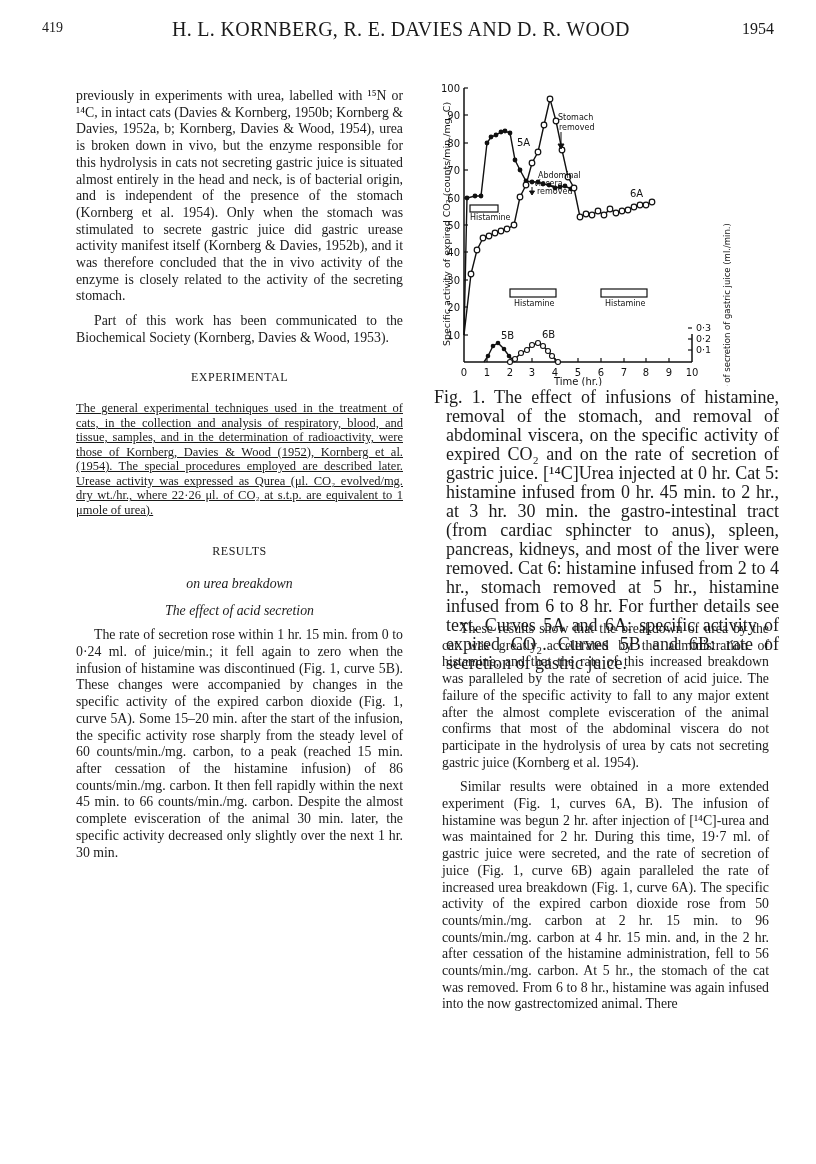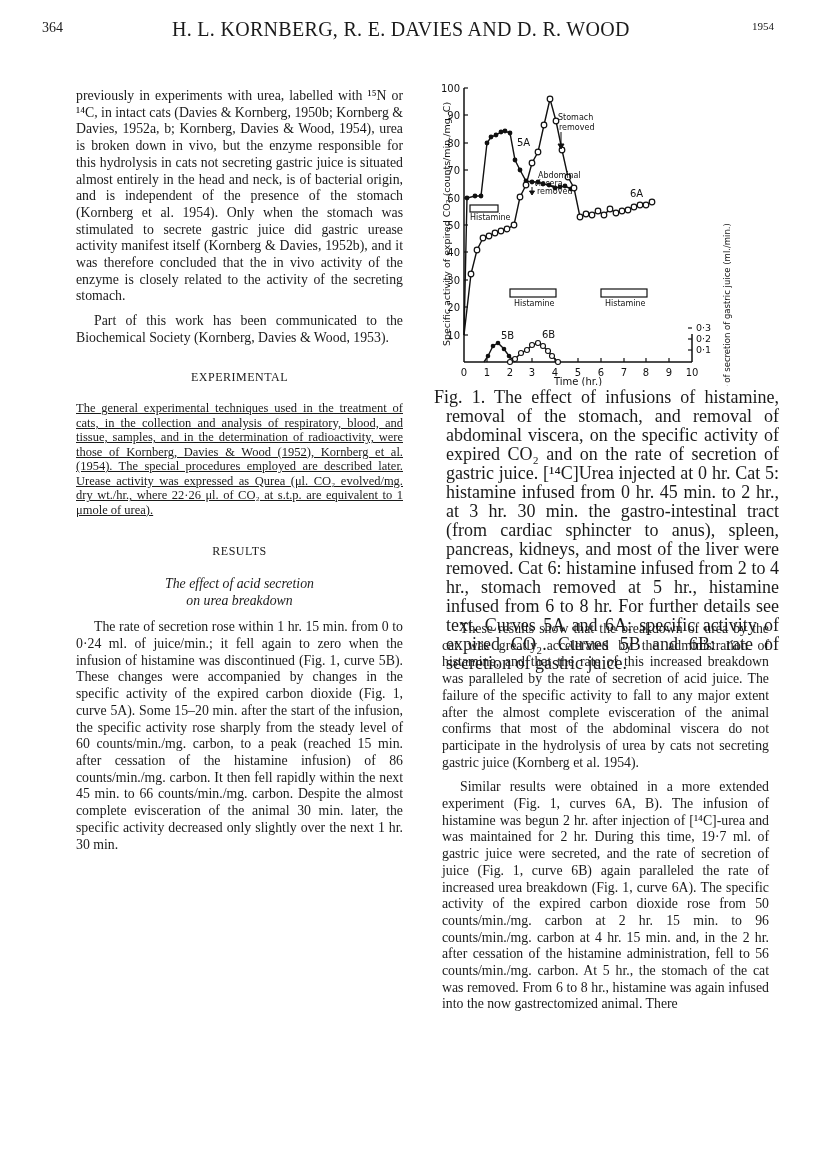--- a/index.html
+++ b/index.html
@@ -2,54 +2,54 @@
 <html><head>
 <meta charset="utf-8">
 <style>
   html, body { margin: 0; padding: 0; background: #ffffff; }
   body { width: 816px; height: 1164px; position: relative; overflow: hidden;
          font-family: "DejaVu Serif", "Liberation Serif", serif; color: #1a1a1a; }
   .header { position: absolute; top: 18px; left: 42px; width: 732px; height: 22px;
             font-family: "Liberation Serif", serif; }
   .header .pg { position: absolute; left: 0; top: 2px; font-size: 14px; }
   .header .authors { position: absolute; left: 130px; top: 0; font-size: 20px; letter-spacing: 0.3px; }
-  .header .year { position: absolute; right: 0; top: 2px; font-size: 11px; margin-left: 31px; }
+  .header .year { position: absolute; right: 0; top: 2px; font-size: 16px; margin-left: 31px; }
   .col { position: absolute; font-family: "Liberation Serif", serif; font-size: 13.8px;
          line-height: 16.7px; text-align: justify; }
   .col-left { left: 68px; top: 80px; width: 343px; }
   .col-right { left: 434px; top: 490px; width: 343px; }
   .col p { margin: 8px; }
   .col p.indent { text-indent: 18px; }
   .heading { text-align: center !important; font-size: 12px; letter-spacing: 0.5px; margin: 22px 0 16px 0 !important; }
   .subheading { text-align: center !important; font-style: italic; margin: 8px 0 8px 0 !important; }
   .small { font-size: 12.5px; line-height: 14.5px; margin-top: 10px !important; margin-bottom: 10px !important; text-decoration: underline; }
   .caption { position: absolute; left: 434px; top: 388px; width: 345px;
              font-family: "Liberation Serif", serif; font-size: 18px; line-height: 19px; text-align: justify; }
   .caption p { margin: 0; padding-left: 12px; text-indent: -12px; }
   .figure { position: absolute; left: 440px; top: 74px; width: 360px; height: 312px; }
   .figure svg { width: 360px; height: 312px; }
   .figure text { font-family: "DejaVu Sans", sans-serif; fill: #111; }
 </style>
 </head>
 <body>
 
 <div class="header">
-  <span class="pg">364</span>
+  <span class="pg">419</span>
   <span class="authors">H. L. KORNBERG, R. E. DAVIES AND D. R. WOOD</span>
   <span class="year">1954</span>
 </div>
 
 <div class="col col-left">
   <p>previously in experiments with urea, labelled with ¹⁵N or ¹⁴C, in intact cats (Davies &amp; Kornberg, 1950b; Kornberg &amp; Davies, 1952a, b; Kornberg, Davies &amp; Wood, 1954), urea is broken down in vivo, but the enzyme responsible for this hydrolysis in cats not secreting gastric juice is situated almost entirely in the head and neck, is of bacterial origin, and is independent of the presence of the stomach (Kornberg et al. 1954). Only when the stomach was stimulated to secrete gastric juice did gastric urease activity manifest itself (Kornberg &amp; Davies, 1952b), and it was therefore concluded that the in vivo activity of the enzyme is closely related to the activity of the secreting stomach.</p>
   <p class="indent">Part of this work has been communicated to the Biochemical Society (Kornberg, Davies &amp; Wood, 1953).</p>
   <p class="heading">EXPERIMENTAL</p>
   <p class="small" style="margin-top:0 !important">The general experimental techniques used in the treatment of cats, in the collection and analysis of respiratory, blood, and tissue, samples, and in the determination of radioactivity, were those of Kornberg, Davies &amp; Wood (1952), Kornberg et al. (1954). The special procedures employed are described later. Urease activity was expressed as Qurea (μl. CO₂ evolved/mg. dry wt./hr., where 22·26 μl. of CO₂ at s.t.p. are equivalent to 1 μmole of urea).</p>
   <p class="heading" style="margin-top:26px !important">RESULTS</p>
+  <p class="subheading" style="margin-top:0 !important; margin-bottom:10px !important">on urea breakdown</p>
   <p class="subheading" style="margin-bottom:0 !important">The effect of acid secretion</p>
-  <p class="subheading" style="margin-top:0 !important; margin-bottom:10px !important">on urea breakdown</p>
   <p class="indent">The rate of secretion rose within 1 hr. 15 min. from 0 to 0·24 ml. of juice/min.; it fell again to zero when the infusion of histamine was discontinued (Fig. 1, curve 5B). These changes were accompanied by changes in the specific activity of the expired carbon dioxide (Fig. 1, curve 5A). Some 15–20 min. after the start of the infusion, the specific activity rose sharply from the steady level of 60 counts/min./mg. carbon, to a peak (reached 15 min. after cessation of the histamine infusion) of 86 counts/min./mg. carbon. It then fell rapidly within the next 45 min. to 66 counts/min./mg. carbon. Despite the almost complete evisceration of the animal 30 min. later, the specific activity decreased only slightly over the next 1 hr. 30 min.</p>
 </div>
 
 <div class="figure">
   <svg viewBox="0 0 360 312" xmlns="http://www.w3.org/2000/svg">
 
     <g stroke="#111" stroke-width="1.5" fill="none">
       <line x1="24" y1="14" x2="24" y2="288"></line>
       <line x1="24" y1="288" x2="252" y2="288"></line>
       <line x1="252" y1="260" x2="252" y2="288"></line>

